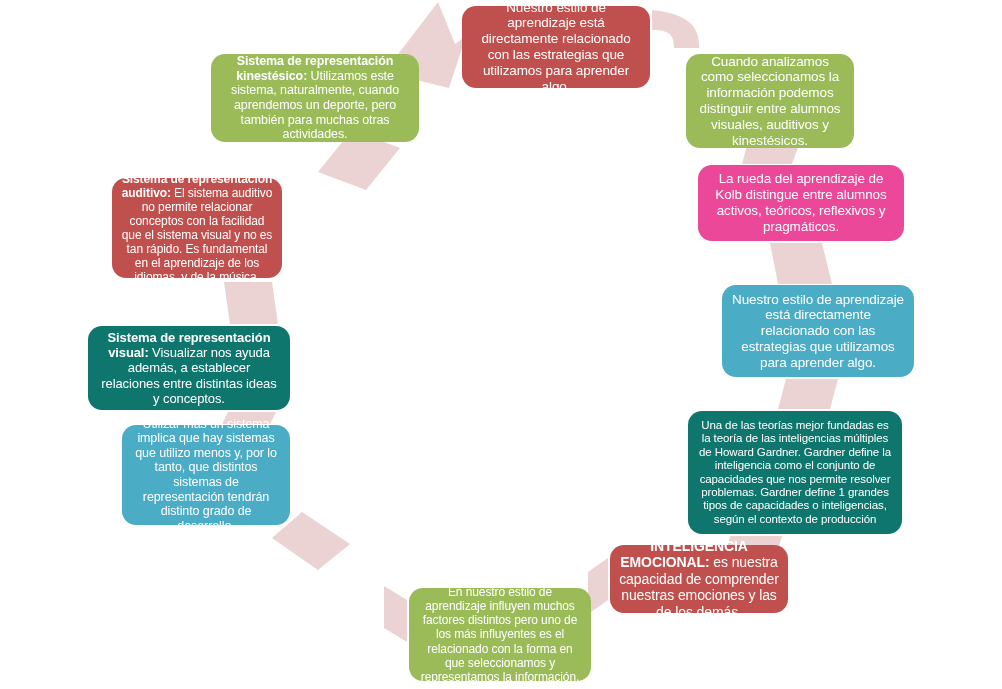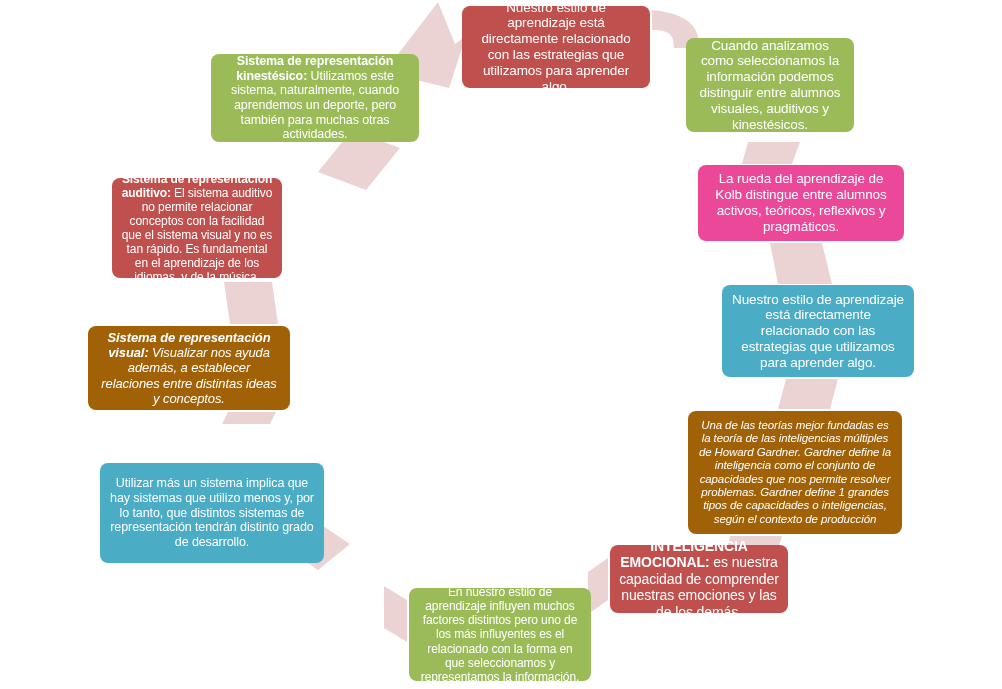--- a/index.html
+++ b/index.html
@@ -23,21 +23,21 @@
   .arrow-layer {
     position: absolute;
     left: 0; top: 0;
     width: 1002px;
     height: 689px;
     pointer-events: none;
   }
   .node {
     position: absolute;
     box-sizing: border-box;
-    border-radius: 8px;
+    border-radius: 14px;
     color: #ffffff;
     text-align: center;
     display: flex;
     align-items: center;
     justify-content: flex-start;
     padding: 7px 9px;
     line-height: 1.17;
     letter-spacing: -0.1px;
   }
   .node .txt {
@@ -45,21 +45,21 @@
     width: 100%;
   }
   .node b {
     font-weight: bold;
   }
   
   .c-red    { background: #C0504D; }
   .c-green  { background: #9BBB59; }
   .c-purple { background: #ec4899; }
   .c-teal   { background: #4BACC6; }
-  .c-orange { background: #a16207; font-style: italic; }
+  .c-orange { background: #0f766e; }
 </style>
 </head>
 <body>
 
 <div id="canvas">
 
   <svg class="arrow-layer" viewBox="0 0 1002 689" width="1002" height="689" xmlns="http://www.w3.org/2000/svg">
 
     <g fill="#EBD3D3">
 
@@ -88,21 +88,21 @@
       <path d="M 318,172 L 352,130 L 400,148 L 366,190 Z"></path>
 
       <path d="M 906,250 L 930,250 L 930,258 L 906,258 Z" opacity="0"></path>
     </g>
   </svg>
 
   <div class="node c-red" style="left:462px; top:6px; width:188px; height:82px; font-size:13.5px;">
     <span class="txt">Nuestro estilo de aprendizaje está directamente relacionado con las estrategias que utilizamos para aprender algo.</span>
   </div>
 
-  <div class="node c-green" style="left:686px; top:38px; width:168px; height:94px; font-size:13.5px;">
+  <div class="node c-green" style="left:686px; top:54px; width:168px; height:94px; font-size:13.5px;">
     <span class="txt">Cuando analizamos como seleccionamos la información podemos distinguir entre alumnos visuales, auditivos y kinestésicos.</span>
   </div>
 
   <div class="node c-purple" style="left:698px; top:165px; width:206px; height:76px; font-size:13.5px;">
     <span class="txt">La rueda del aprendizaje de Kolb distingue entre alumnos activos, teóricos, reflexivos y pragmáticos.</span>
   </div>
 
   <div class="node c-teal" style="left:722px; top:285px; width:192px; height:92px; font-size:13.5px;">
     <span class="txt">Nuestro estilo de aprendizaje está directamente relacionado con las estrategias que utilizamos para aprender algo.</span>
   </div>
@@ -113,21 +113,21 @@
 
   <div class="node c-red" style="left:610px; top:545px; width:178px; height:68px; font-size:14px;">
     <span class="txt"><b>INTELIGENCIA EMOCIONAL:</b><span> es nuestra capacidad de comprender nuestras emociones y las de los demás.</span></span>
   </div>
 
   <div class="node c-green" style="left:409px; top:588px; width:182px; height:93px; font-size:12px;">
     <span class="txt">En nuestro estilo de aprendizaje influyen muchos factores distintos pero uno de los más influyentes es el relacionado con la forma en que seleccionamos y representamos la información.</span>
   </div>
 
 
-  <div class="node c-teal" style="left:100px; top:425px; width:224px; height:100px; font-size:12.5px;margin-top:38px;">
+  <div class="node c-teal" style="left:122px; top:425px; width:168px; height:100px; font-size:12.5px;">
     <span class="txt">Utilizar más un sistema implica que hay sistemas que utilizo menos  y, por lo tanto, que distintos sistemas de representación tendrán distinto grado de desarrollo.</span>
   </div>
 
   <div class="node c-orange" style="left:88px; top:326px; width:202px; height:84px; font-size:13px;">
     <span class="txt"><b>Sistema de representación visual:</b><span> Visualizar nos ayuda además, a establecer relaciones entre distintas ideas y conceptos.</span></span>
   </div>
 
   <div class="node c-red" style="left:112px; top:178px; width:170px; height:100px; font-size:12px;">
     <span class="txt"><b>Sistema de representación  auditivo:</b><span> El sistema auditivo no permite relacionar conceptos con la facilidad que el sistema visual y no es tan rápido. Es fundamental en el aprendizaje de los idiomas, y de la música.</span></span>
   </div>

